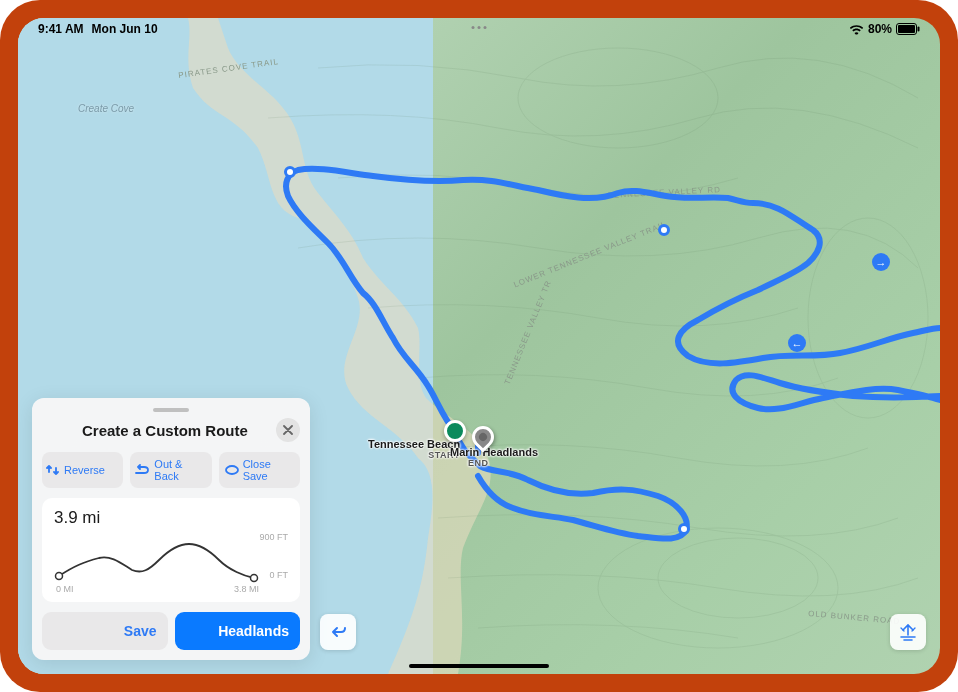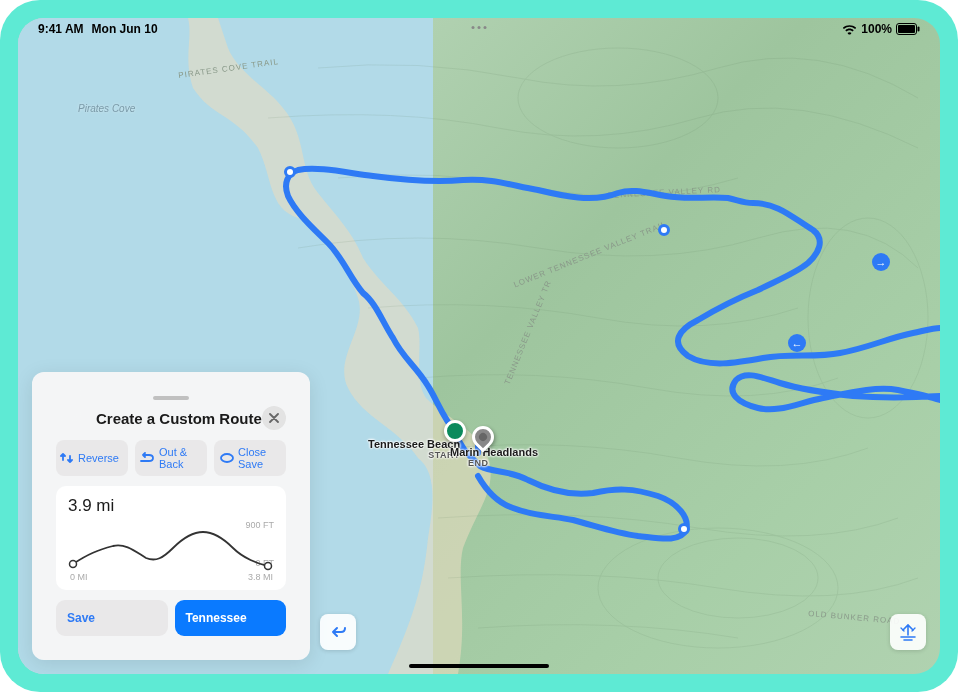--- a/index.html
+++ b/index.html
@@ -14,21 +14,21 @@
       height: 692px;
       background: #fff;
       display: flex;
       align-items: center;
       justify-content: center;
     }
 
     .device-frame {
       width: 958px;
       height: 692px;
-      background: #5eead4;
+      background: #c2410c;
       border-radius: 40px;
       padding: 18px;
       position: relative;
     }
 
     .screen {
       width: 100%;
       height: 100%;
       border-radius: 26px;
       overflow: hidden;
@@ -183,21 +183,21 @@
     }
 
     .route-card {
       position: absolute;
       left: 14px;
       bottom: 14px;
       width: 278px;
       background: rgba(248, 247, 247, 0.95);
       backdrop-filter: blur(20px);
       border-radius: 12px;
-      padding: 24px;
+      padding: 10px;
       z-index: 50;
       box-shadow: 0 4px 20px rgba(0,0,0,0.1);
     }
 
     .card-grabber {
       width: 36px;
       height: 4px;
       background: #c0c0c0;
       border-radius: 2px;
       margin: 0 auto 6px;
@@ -306,23 +306,23 @@
 
     .bottom-row {
       display: flex;
       gap: 7px;
     }
 
     .save-btn, .directions-btn {
       flex: 1;
       padding: 11px;
       border-radius: 9px;
-      font-size: 12px;
+      font-size: 14px;
       font-weight: 600;
-      text-align: left;
+      text-align: right;
       cursor: pointer;
     }
 
     .save-btn {
       background: #e9e8e9;
       color: #2e7af5;
     }
 
     .directions-btn {
       background: #0a7aff;
@@ -406,21 +406,21 @@
       <div class="status-left">
         <span>9:41 AM</span>
         <span>Mon Jun 10</span>
       </div>
       <div class="status-right">
         <span class="wifi-icon">
           <svg width="15" height="11" viewBox="0 0 15 11">
               <path d="M7.5 10.5c-.5 0-1-.2-1.3-.6l-.4-.4c-.2-.2-.2-.5 0-.7.9-.9 2.5-.9 3.4 0 .2.2.2.5 0 .7l-.4.4c-.3.4-.8.6-1.3.6zm3.4-3.2c-.2.2-.5.2-.7 0-1.5-1.4-3.9-1.4-5.4 0-.2.2-.5.2-.7 0l-.5-.5c-.2-.2-.2-.5 0-.7 2.2-2 5.6-2 7.8 0 .2.2.2.5 0 .7l-.5.5zm2.5-2.5c-.2.2-.5.2-.7 0-2.9-2.7-7.5-2.7-10.4 0-.2.2-.5.2-.7 0l-.5-.5c-.2-.2-.2-.5 0-.7C4.6.4 10.4.4 13.9 3.6c.2.2.2.5 0 .7l-.5.5z" fill="#000"></path>
             </svg>
         </span>
-        <span>100%</span>
+        <span>80%</span>
         <span class="battery-icon">
           <svg width="24" height="12" viewBox="0 0 24 12">
               <rect x="0.5" y="0.5" width="20" height="11" rx="2.5" fill="none" stroke="#000"></rect>
               <rect x="2" y="2" width="17" height="8" rx="1" fill="#000"></rect>
               <rect x="21.5" y="3.5" width="2" height="5" rx="1" fill="#000"></rect>
             </svg>
         </span>
       </div>
     </div>
 
@@ -450,21 +450,21 @@
           <path d="M 420 500 Q 560 490 680 510 T 880 500"></path>
           <path d="M 430 560 Q 580 550 700 570 T 900 560"></path>
           <path d="M 460 610 Q 600 600 720 620"></path>
           <ellipse cx="700" cy="570" rx="120" ry="60"></ellipse>
           <ellipse cx="720" cy="560" rx="80" ry="40"></ellipse>
           <ellipse cx="600" cy="80" rx="100" ry="50"></ellipse>
           <ellipse cx="850" cy="300" rx="60" ry="100"></ellipse>
         </g>
       </svg>
 
-      <div class="map-label" style="top:85px;left:60px;font-style:italic;color:#7a9aa8">Pirates Cove</div>
+      <div class="map-label" style="top:85px;left:60px;font-style:italic;color:#7a9aa8">Create Cove</div>
       <div class="road-label" style="top:46px;left:160px;transform:rotate(-8deg)">PIRATES COVE TRAIL</div>
       <div class="road-label" style="top:170px;left:590px;transform:rotate(-3deg)">TENNESSEE VALLEY RD</div>
       <div class="road-label" style="top:232px;left:490px;transform:rotate(-22deg)">LOWER TENNESSEE VALLEY TRAIL</div>
       <div class="road-label" style="top:310px;left:454px;transform:rotate(-68deg)">TENNESSEE VALLEY TR</div>
       <div class="road-label" style="top:595px;right:40px;transform:rotate(5deg)">OLD BUNKER ROAD</div>
 
       <svg class="route-path" viewBox="0 0 922 656" preserveAspectRatio="none">
         <path d="M 438 415 C 425 400 418 380 410 368 C 398 348 385 340 375 320 C 365 305 358 285 345 275 C 332 260 325 240 310 225 C 295 210 278 195 270 178 C 265 165 270 155 280 152 C 300 148 330 155 355 158 C 385 162 415 165 445 162 C 475 160 495 168 520 172 C 545 178 575 185 600 175 C 615 170 630 175 648 178 C 670 182 690 178 710 180 C 720 182 725 185 735 185 C 760 185 775 200 795 212 C 808 222 800 236 790 245 C 778 255 760 262 740 272 C 720 280 700 290 680 302 C 660 312 652 325 670 338 C 690 350 718 345 745 340 C 772 335 798 340 822 335 C 850 330 870 320 895 315 C 905 313 915 310 922 310 M 922 382 C 910 378 895 375 880 372 C 858 368 830 375 805 380 C 780 385 760 395 740 390 C 720 385 708 375 718 362 C 728 352 745 360 762 365 C 785 372 808 375 835 378 C 862 380 888 380 922 378" stroke="#2e7af5" stroke-width="6" fill="none" stroke-linecap="round" stroke-linejoin="round"></path>
         <path d="M 438 415 C 442 430 452 438 462 448 C 475 455 492 452 510 462 C 530 472 552 478 575 475 C 598 470 615 470 640 478 C 660 485 672 500 668 512 C 662 525 640 520 620 518 C 598 515 578 508 555 502 C 535 498 515 498 495 490 C 480 485 468 472 460 458 M 460 415 L 460 435" stroke="#2e7af5" stroke-width="6" fill="none" stroke-linecap="round" stroke-linejoin="round"></path>
       </svg>
@@ -537,21 +537,21 @@
             <circle cx="5" cy="42" r="3.5" fill="#fff" stroke="#333" stroke-width="1.5"></circle>
             <circle cx="200" cy="44" r="3.5" fill="#fff" stroke="#333" stroke-width="1.5"></circle>
           </svg>
           <span class="elevation-x-label" style="left:2px">0 MI</span>
           <span class="elevation-x-label" style="left:180px">3.8 MI</span>
         </div>
       </div>
 
       <div class="bottom-row">
         <div class="save-btn">Save</div>
-        <div class="directions-btn">Tennessee</div>
+        <div class="directions-btn">Headlands</div>
       </div>
     </div>
 
     <div class="undo-btn">
       <svg width="18" height="16" viewBox="0 0 18 16">
           <path d="M4 8 L8 4 M4 8 L8 12 M4 8 L12 8 Q16 8 16 4" stroke="#2e7af5" stroke-width="2" fill="none" stroke-linecap="round" stroke-linejoin="round"></path>
         </svg>
     </div>
 
     <div class="compass-btn">

